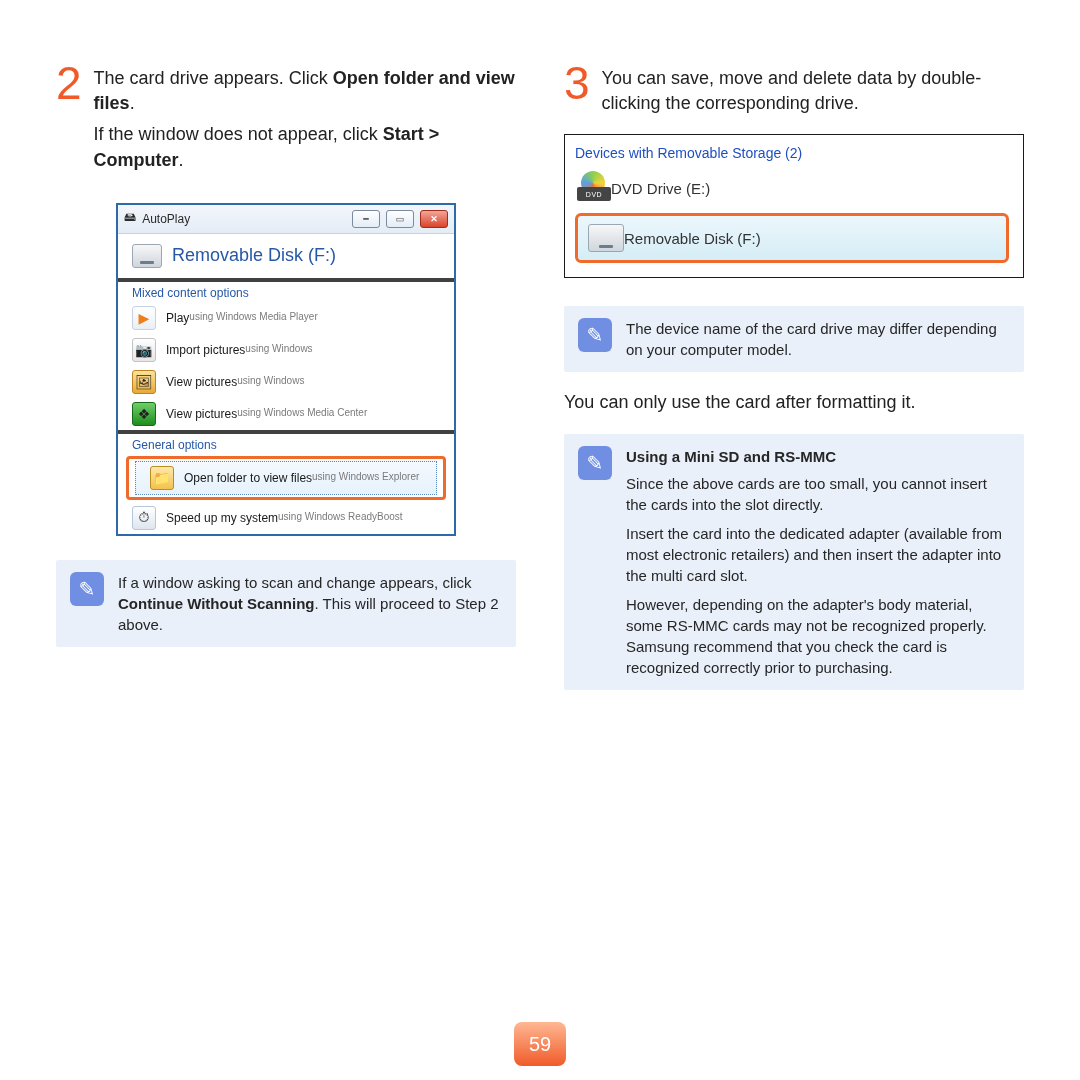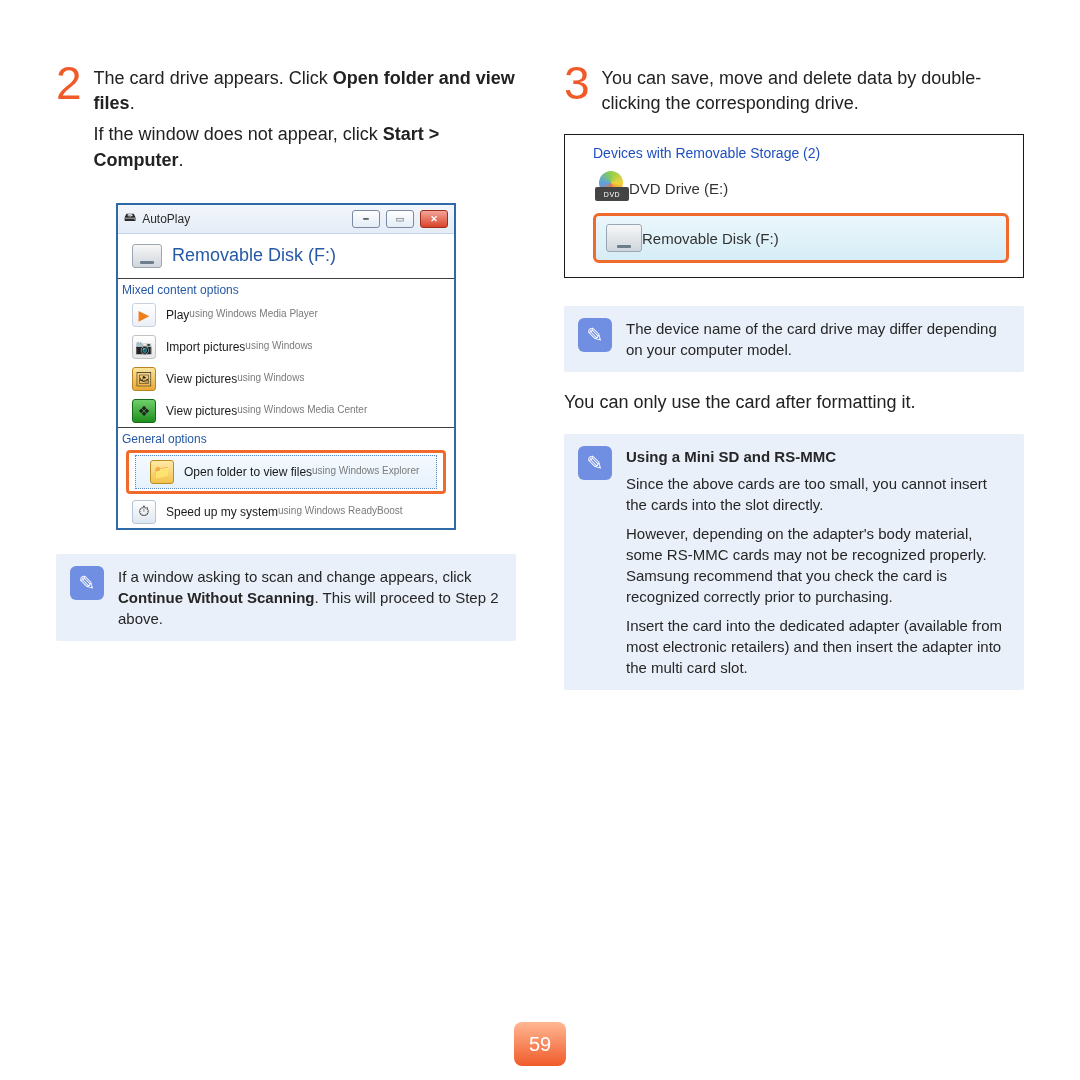--- a/index.html
+++ b/index.html
@@ -92,22 +92,22 @@
     border-radius: 3px;
     position: relative;
   }
   .drive-ico::after{
     content:''; position:absolute; bottom:3px; left:50%; transform:translateX(-50%);
     width:14px; height:3px; background:#6d7d8c; border-radius:1px;
   }
   .section-label {
     color: #2658a6;
     font-size: 12px;
-    padding: 4px 14px 2px 4px;
-    border-top: 1px solid #404040;
+    padding: 4px 14px 2px 14px;
+    border-top: 4px solid #404040;
   }
   .option {
     display: flex;
     align-items: center;
     gap: 10px;
     padding: 4px 14px;
   }
   .option .lbls { display:flex; flex-direction:row; }
   .option .t { font-size: 12px; color: #1a1a1a; }
   .option .s { font-size: 10px; color: #7a7a7a; }
@@ -150,21 +150,21 @@
     display:flex; align-items:center; justify-content:center;
     color:#fff; font-size:20px;
   }
   .note b { font-weight:bold; }
   .note p { margin:0 0 8px 0; }
   .note p:last-child { margin-bottom:0; }
   .note-title { font-weight:bold; margin-bottom:6px; display:block; }
 
   .explorer {
     border:1px solid #1a1a1a;
-    padding:10px 14px 14px 28px;
+    padding:10px 14px 14px 10px;
     margin: 18px 0 28px 0;
   }
   .exp-head { color:#1e4fc0; font-size:14px; margin-bottom:8px; }
   .exp-item { display:flex; align-items:center; gap:0; padding:6px 2px; font-size:15px; color:#333; }
   .dvd-ico{
     width:34px; height:26px; position:relative; flex-shrink:0;
   }
   .dvd-ico .disc{
     width:24px; height:24px; border-radius:50%; position:absolute; top:-4px; left:4px;
     background: conic-gradient(#8dd04d,#f4d23c,#e97039,#5aa1e2,#8dd04d);
@@ -315,21 +315,21 @@
       <div>The device name of the card drive may differ depending on your computer model.</div>
     </div>
 
     <div class="body-text">You can only use the card after formatting it.</div>
 
     <div class="note">
       <div class="note-ico">✎</div>
       <div>
         <span class="note-title">Using a Mini SD and RS-MMC</span>
         <p>Since the above cards are too small, you cannot insert the cards into the slot directly.</p>
+        <p>Insert the card into the dedicated adapter (available from most electronic retailers) and then insert the adapter into the multi card slot.</p>
         <p>However, depending on the adapter's body material, some RS-MMC cards may not be recognized properly. Samsung recommend that you check the card is recognized correctly prior to purchasing.</p>
-        <p>Insert the card into the dedicated adapter (available from most electronic retailers) and then insert the adapter into the multi card slot.</p>
       </div>
     </div>
   </div>
 
 </div>
 
 <div class="page-num">59</div>
 
 </body></html>

